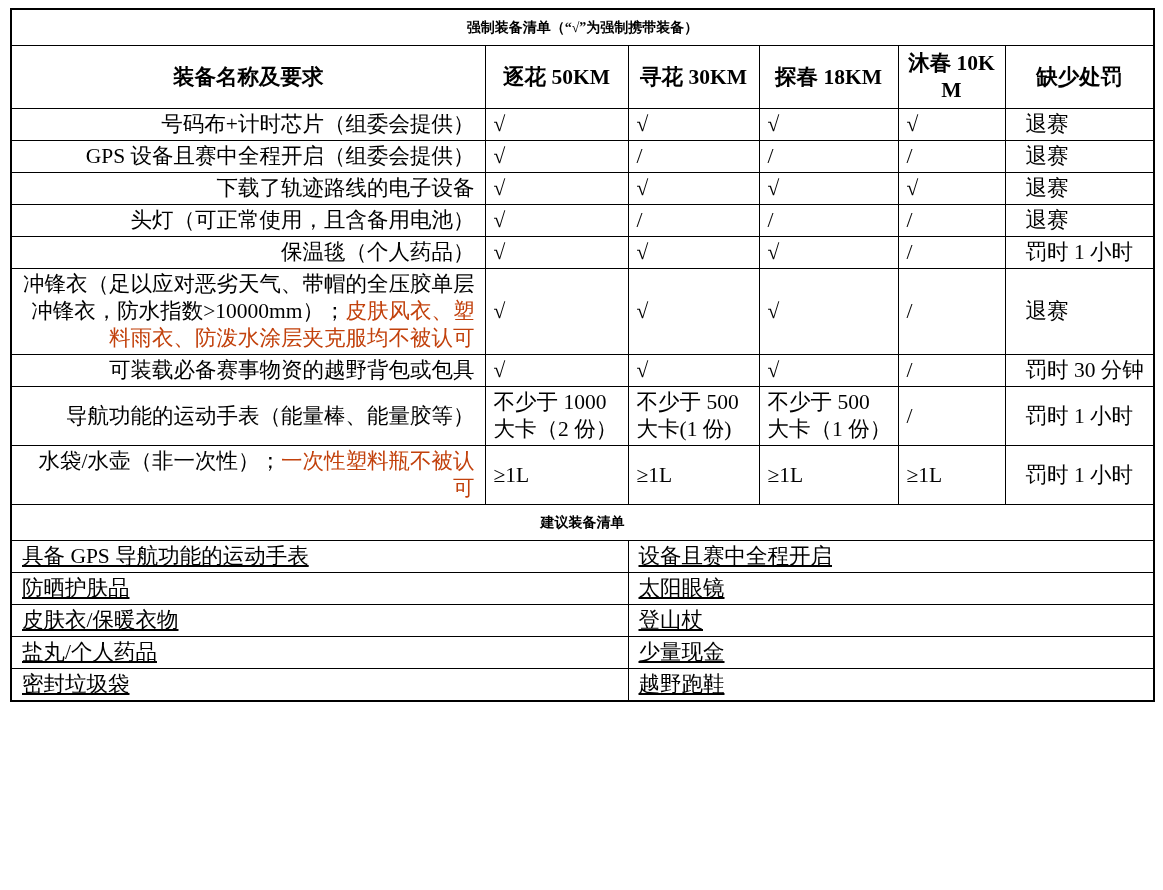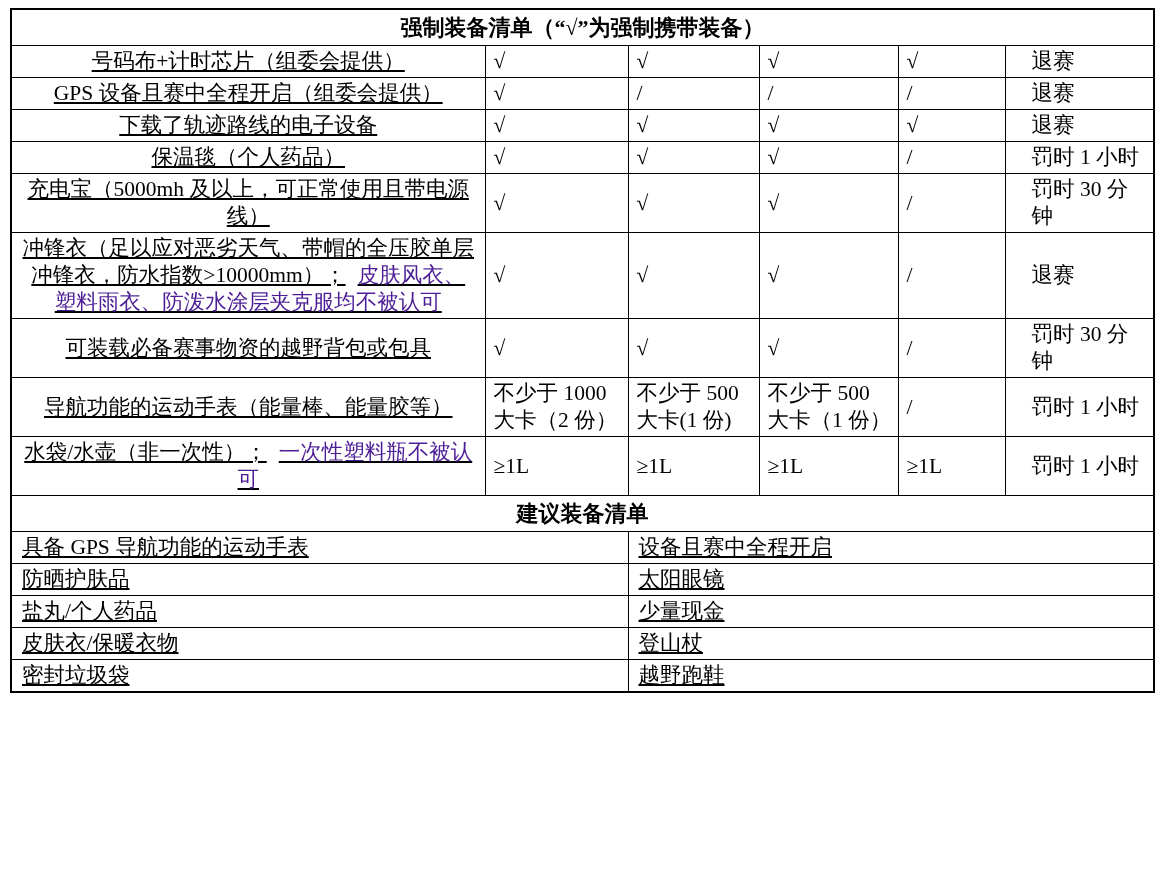--- a/index.html
+++ b/index.html
@@ -18,47 +18,55 @@
     vertical-align:middle;
     padding:2px 10px;
     line-height:27px;
     overflow:hidden;
     word-break:break-all;
   }
   th{font-weight:bold;text-align:center;padding:4px 4px;}
   .title-cell{
     font-weight:bold;
     text-align:center;
-    font-size:22px;
+    font-size:14px;
     padding:4px 6px;
   }
-  .name-cell{text-align:center;text-decoration:underline;}
+  .name-cell{text-align:right;}
   .val-cell{text-align:left;padding:2px 6px 2px 8px;}
-  .pen-cell{text-align:left;padding:2px 6px 2px 26px;}
-  .red{color:#4c1d95;margin-left:12px;}
+  .pen-cell{text-align:left;padding:2px 6px 2px 20px;}
+  .red{color:#c2410c;}
   .sug-cell{text-align:left;text-decoration:underline;}
 </style>
 </head>
 <body>
 
 <table>
   <colgroup>
     <col style="width:474px">
       <col style="width:143px">
       <col style="width:131px">
     <col style="width:139px">
       <col style="width:107px">
       <col style="width:149px">
   </colgroup>
 
   <tbody>
       <tr>
     <td colspan="6" class="title-cell">强制装备清单（“√”为强制携带装备）</td>
   </tr>
 
+  <tr>
+    <th>装备名称及要求</th>
+    <th>逐花 50KM</th>
+    <th>寻花 30KM</th>
+    <th>探春 18KM</th>
+    <th>沐春 10KM</th>
+    <th>缺少处罚</th>
+  </tr>
 
   <tr>
     <td class="name-cell"><span>号码布+计时芯片（组委会提供）</span></td>
     <td class="val-cell">√</td>
     <td class="val-cell">√</td>
     <td class="val-cell">√</td>
     <td class="val-cell">√</td>
     <td class="pen-cell">退赛</td>
   </tr>
 
@@ -74,39 +82,39 @@
 
   <tr>
     <td class="name-cell"><span>下载了轨迹路线的电子设备</span></td>
     <td class="val-cell">√</td>
     <td class="val-cell">√</td>
     <td class="val-cell">√</td>
     <td class="val-cell">√</td>
     <td class="pen-cell">退赛</td>
   </tr>
 
+  <tr>
+    <td class="name-cell"><span>头灯（可正常使用，且含备用电池）</span></td>
+    <td class="val-cell">√</td>
+    <td class="val-cell">/</td>
+    <td class="val-cell">/</td>
+    <td class="val-cell">/</td>
+    <td class="pen-cell">退赛</td>
+  </tr>
 
   <tr>
     <td class="name-cell"><span>保温毯（个人药品）</span></td>
     <td class="val-cell">√</td>
     <td class="val-cell">√</td>
     <td class="val-cell">√</td>
     <td class="val-cell">/</td>
     <td class="pen-cell">罚时 1 小时</td>
   </tr>
 
 
-  <tr>
-    <td class="name-cell"><span>充电宝（5000mh 及以上，可正常使用且带电源线）</span></td>
-    <td class="val-cell">√</td>
-    <td class="val-cell">√</td>
-    <td class="val-cell">√</td>
-    <td class="val-cell">/</td>
-    <td class="pen-cell">罚时 30 分钟</td>
-  </tr>
 
   <tr>
     <td class="name-cell"><span>冲锋衣（足以应对恶劣天气、带帽的全压胶单层冲锋衣，防水指数&gt;10000mm）；</span><span class="red">皮肤风衣、塑料雨衣、防泼水涂层夹克服均不被认可</span></td>
     <td class="val-cell">√</td>
     <td class="val-cell">√</td>
     <td class="val-cell">√</td>
     <td class="val-cell">/</td>
     <td class="pen-cell">退赛</td>
   </tr>
 
@@ -144,25 +152,25 @@
 
   <tr>
     <td colspan="2" class="sug-cell">具备 GPS 导航功能的运动手表</td>
     <td colspan="4" class="sug-cell">设备且赛中全程开启</td>
   </tr>
   <tr>
     <td colspan="2" class="sug-cell">防晒护肤品</td>
     <td colspan="4" class="sug-cell">太阳眼镜</td>
   </tr>
   <tr>
+    <td colspan="2" class="sug-cell">皮肤衣/保暖衣物</td>
+    <td colspan="4" class="sug-cell">登山杖</td>
+  </tr>
+  <tr>
     <td colspan="2" class="sug-cell">盐丸/个人药品</td>
     <td colspan="4" class="sug-cell">少量现金</td>
-  </tr>
-  <tr>
-    <td colspan="2" class="sug-cell">皮肤衣/保暖衣物</td>
-    <td colspan="4" class="sug-cell">登山杖</td>
   </tr>
   <tr>
     <td colspan="2" class="sug-cell">密封垃圾袋</td>
     <td colspan="4" class="sug-cell">越野跑鞋</td>
   </tr>
 </tbody>
   </table>
 
 </body></html>

